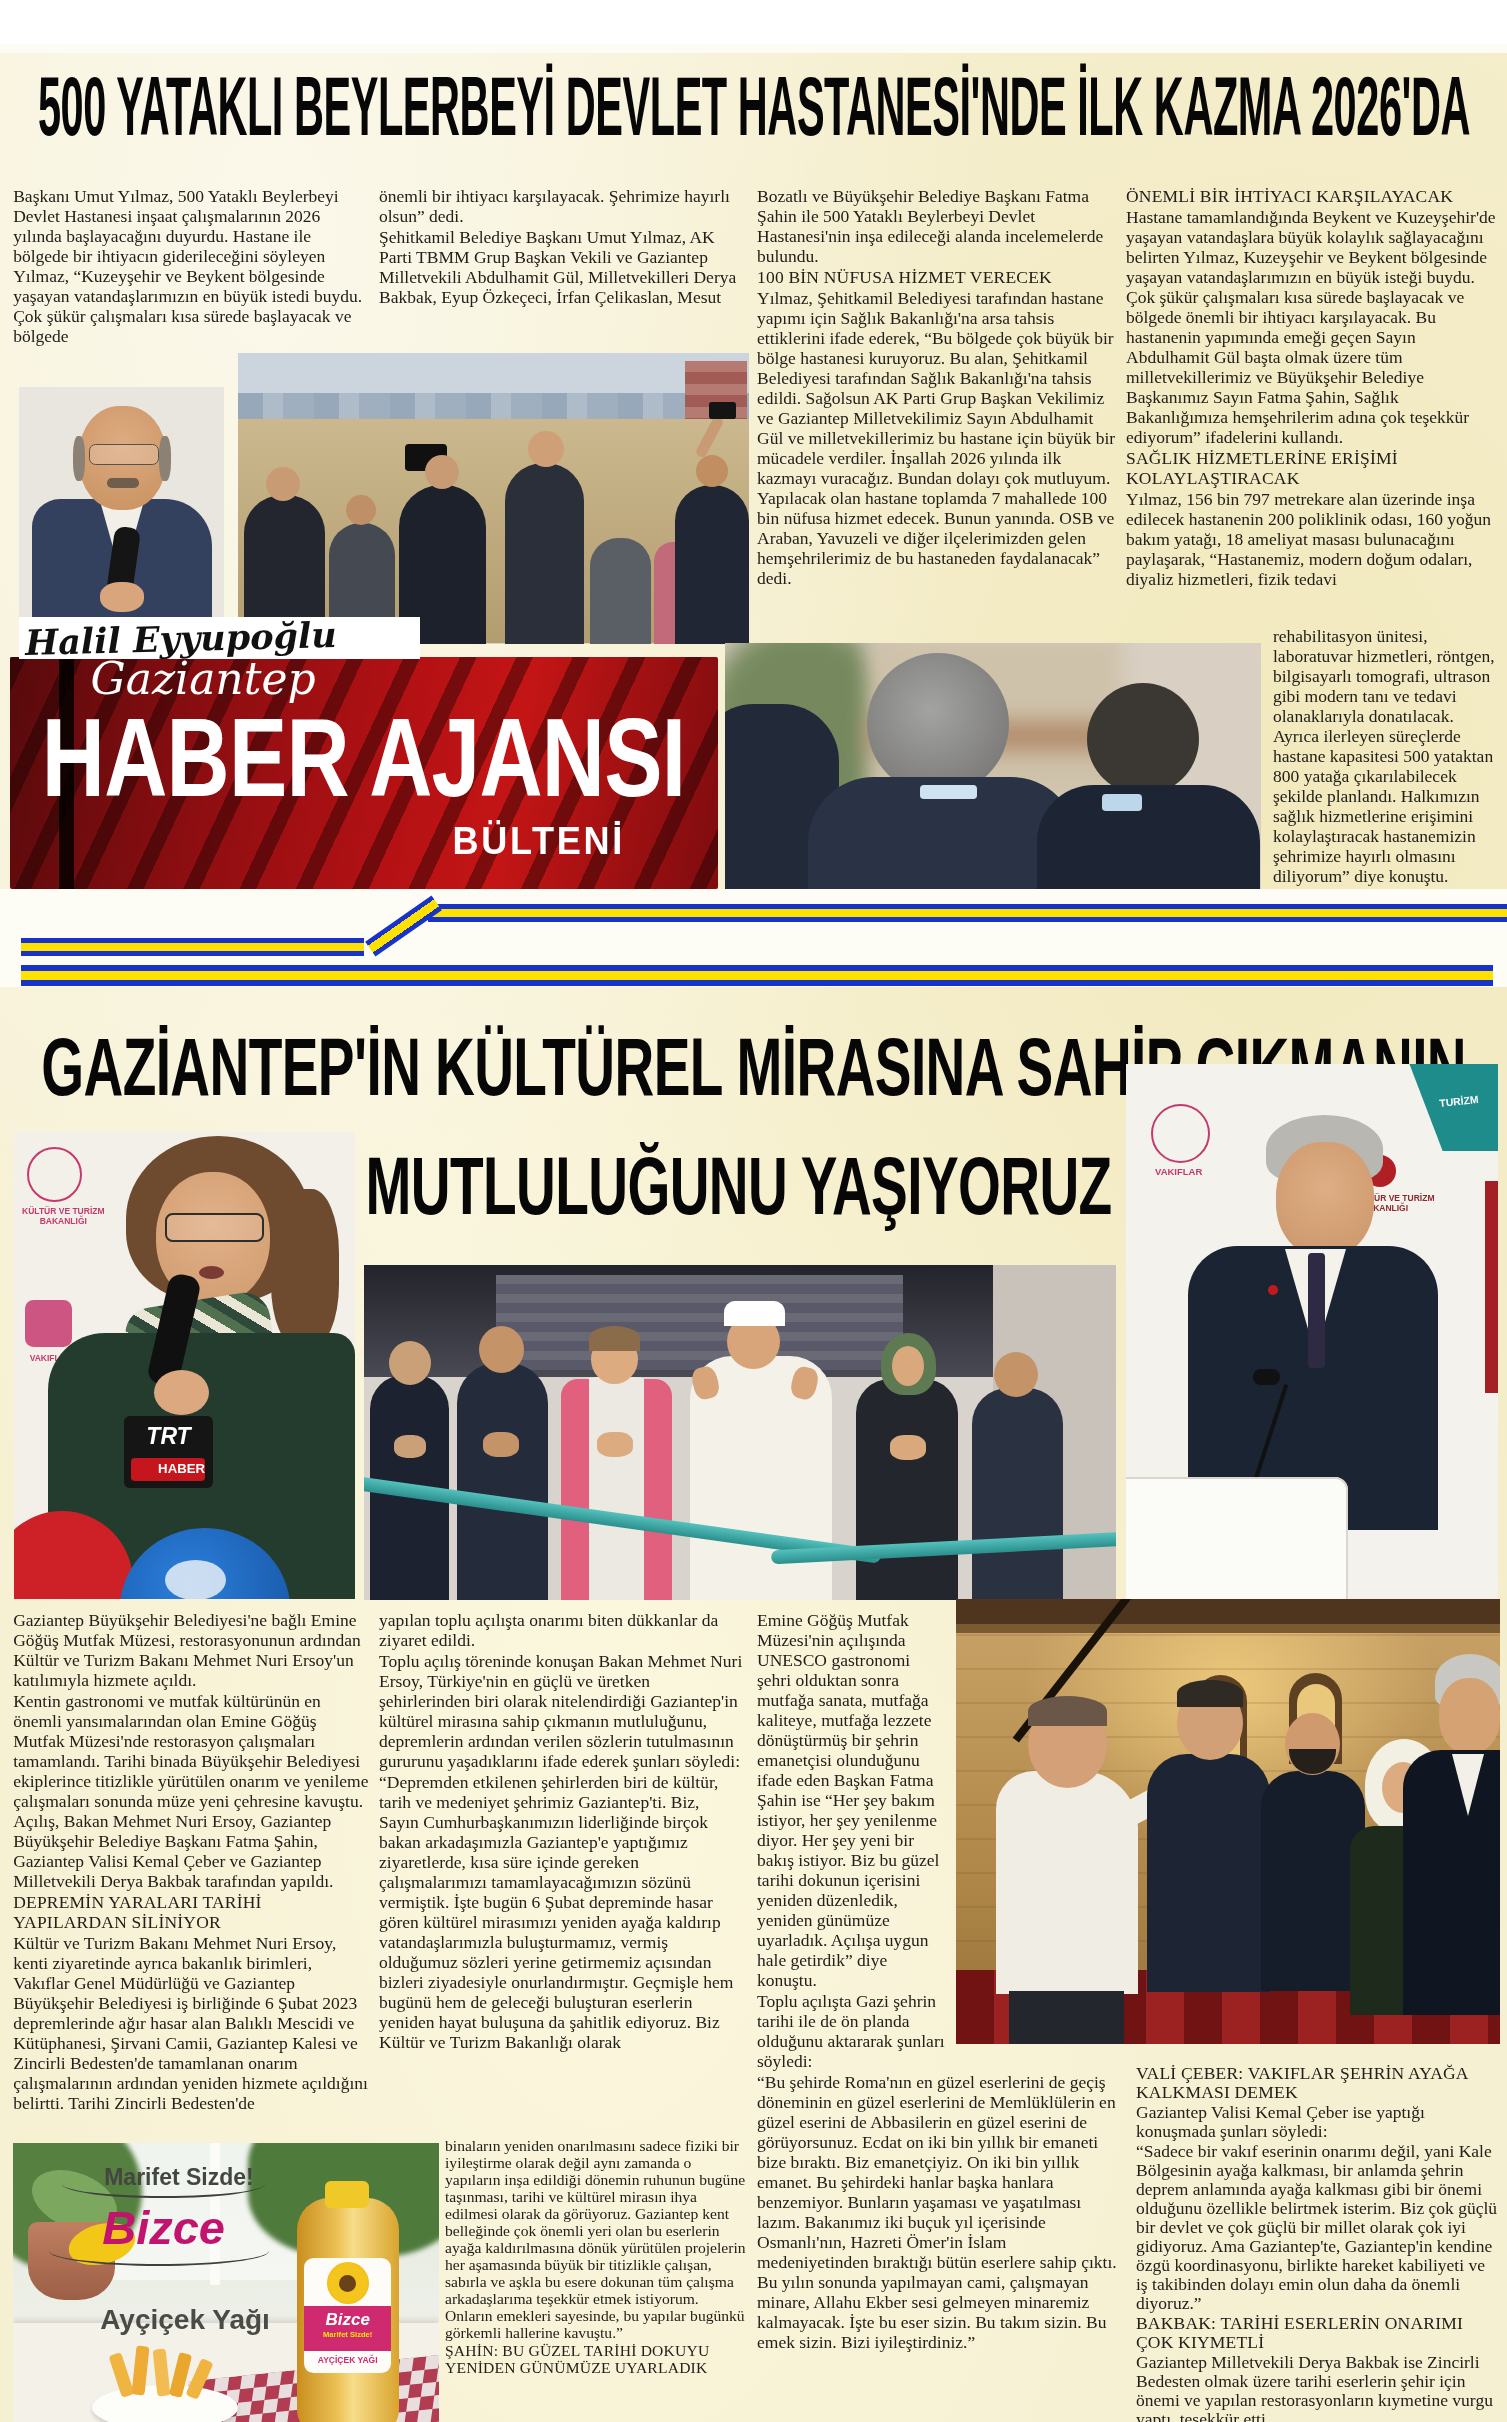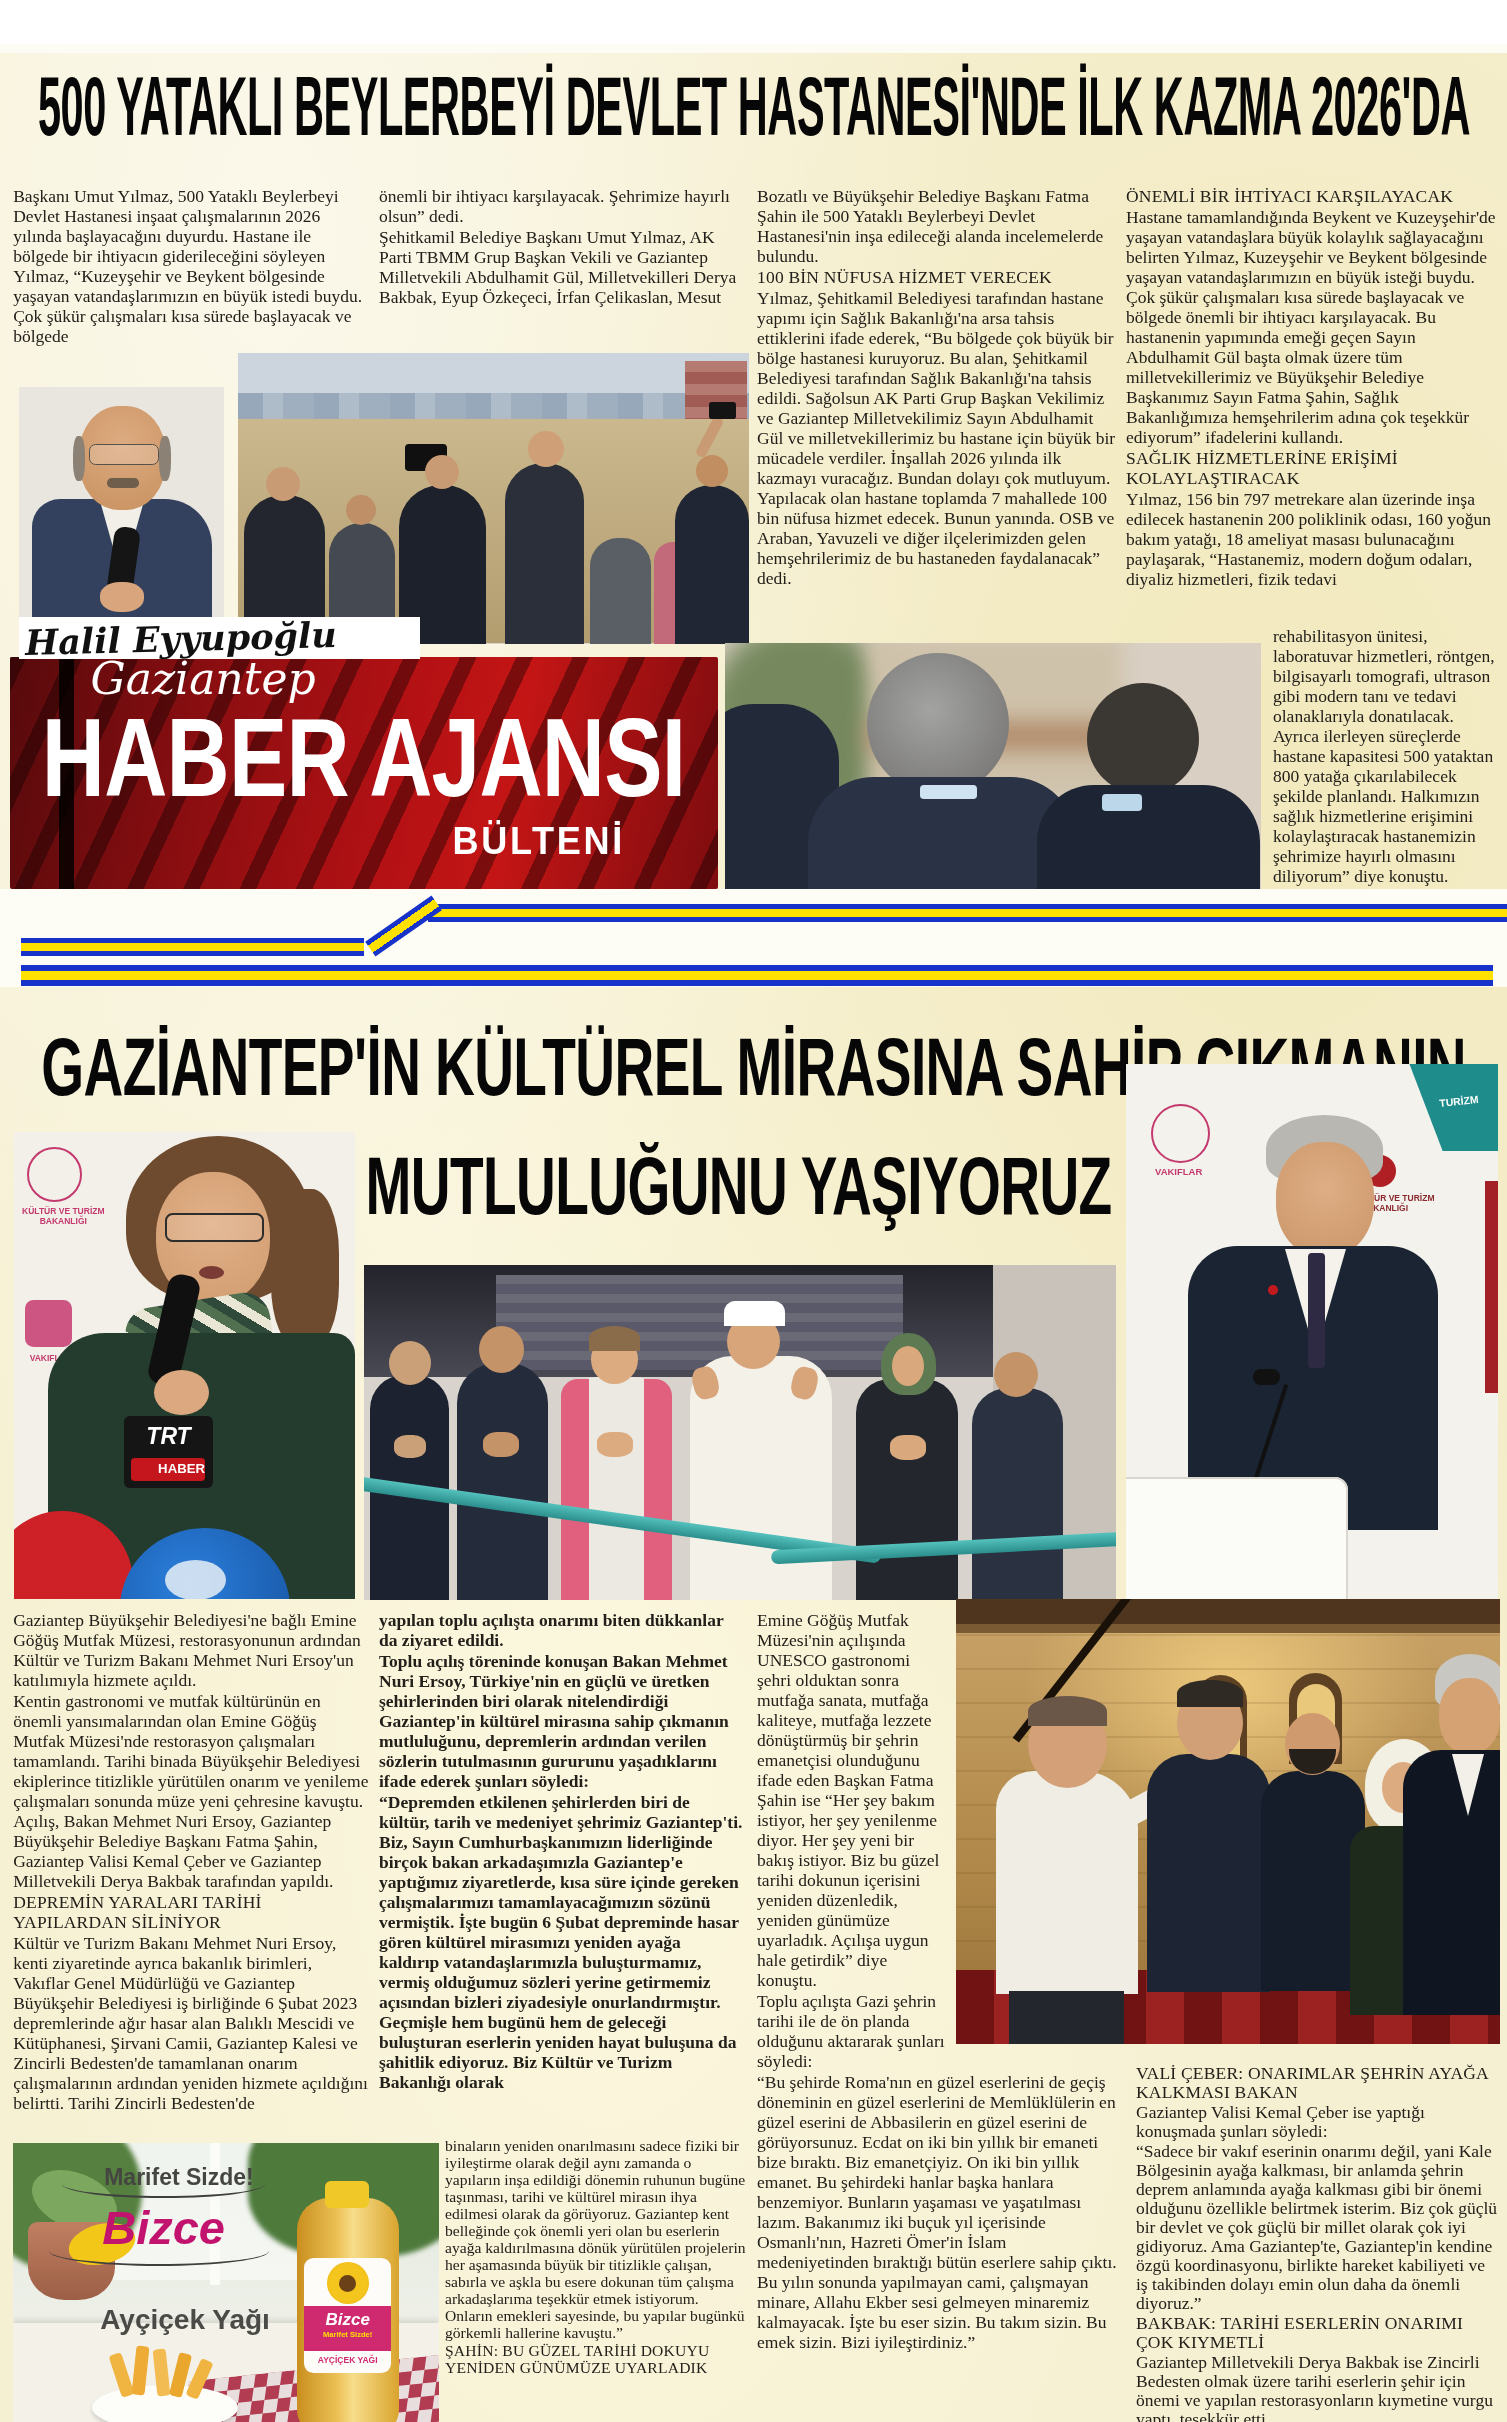--- a/index.html
+++ b/index.html
@@ -215,21 +215,21 @@
     <i class="s" style="right:0;top:117px;width:13.2px;height:212px;background:#a32126;"></i>
   </div>
 
   <div class="abs bt" style="left:13.2px;top:1566px;width:358px;">
     <p>Gaziantep Büyükşehir Belediyesi'ne bağlı Emine Göğüş Mutfak Müzesi, restorasyonunun ardından Kültür ve Turizm Bakanı Mehmet Nuri Ersoy'un katılımıyla hizmete açıldı.</p>
     <p>Kentin gastronomi ve mutfak kültürünün en önemli yansımalarından olan Emine Göğüş Mutfak Müzesi'nde restorasyon çalışmaları tamamlandı. Tarihi binada Büyükşehir Belediyesi ekiplerince titizlikle yürütülen onarım ve yenileme çalışmaları sonunda müze yeni çehresine kavuştu. Açılış, Bakan Mehmet Nuri Ersoy, Gaziantep Büyükşehir Belediye Başkanı Fatma Şahin, Gaziantep Valisi Kemal Çeber ve Gaziantep Milletvekili Derya Bakbak tarafından yapıldı.</p>
     <p class="sub">DEPREMİN YARALARI TARİHİ YAPILARDAN SİLİNİYOR</p>
     <p>Kültür ve Turizm Bakanı Mehmet Nuri Ersoy, kenti ziyaretinde ayrıca bakanlık birimleri, Vakıflar Genel Müdürlüğü ve Gaziantep Büyükşehir Belediyesi iş birliğinde 6 Şubat 2023 depremlerinde ağır hasar alan Balıklı Mescidi ve Kütüphanesi, Şirvani Camii, Gaziantep Kalesi ve Zincirli Bedesten'de tamamlanan onarım çalışmalarının ardından yeniden hizmete açıldığını belirtti. Tarihi Zincirli Bedesten'de</p>
   </div>
 
-  <div class="abs bt" style="left:379px;top:1566px;width:364px;font-weight:bold;">
+  <div class="abs bt" style="left:379px;top:1566px;width:364px;">
     <p>yapılan toplu açılışta onarımı biten dükkanlar da ziyaret edildi.</p>
     <p>Toplu açılış töreninde konuşan Bakan Mehmet Nuri Ersoy, Türkiye'nin en güçlü ve üretken şehirlerinden biri olarak nitelendirdiği Gaziantep'in kültürel mirasına sahip çıkmanın mutluluğunu, depremlerin ardından verilen sözlerin tutulmasının gururunu yaşadıklarını ifade ederek şunları söyledi:</p>
     <p>“Depremden etkilenen şehirlerden biri de kültür, tarih ve medeniyet şehrimiz Gaziantep'ti. Biz, Sayın Cumhurbaşkanımızın liderliğinde birçok bakan arkadaşımızla Gaziantep'e yaptığımız ziyaretlerde, kısa süre içinde gereken çalışmalarımızı tamamlayacağımızın sözünü vermiştik. İşte bugün 6 Şubat depreminde hasar gören kültürel mirasımızı yeniden ayağa kaldırıp vatandaşlarımızla buluşturmamız, vermiş olduğumuz sözleri yerine getirmemiz açısından bizleri ziyadesiyle onurlandırmıştır. Geçmişle hem bugünü hem de geleceği buluşturan eserlerin yeniden hayat buluşuna da şahitlik ediyoruz. Biz Kültür ve Turizm Bakanlığı olarak</p>
   </div>
 
   <div class="abs bt" style="left:445px;top:2093px;width:303px;font-size:15.6px;line-height:17px;">
     <p>binaların yeniden onarılmasını sadece fiziki bir iyileştirme olarak değil aynı zamanda o yapıların inşa edildiği dönemin ruhunun bugüne taşınması, tarihi ve kültürel mirasın ihya edilmesi olarak da görüyoruz. Gaziantep kent belleğinde çok önemli yeri olan bu eserlerin ayağa kaldırılmasına dönük yürütülen projelerin her aşamasında büyük bir titizlikle çalışan, sabırla ve aşkla bu esere dokunan tüm çalışma arkadaşlarıma teşekkür etmek istiyorum. Onların emekleri sayesinde, bu yapılar bugünkü görkemli hallerine kavuştu.”</p>
     <p class="sub" style="font-size:15.6px;line-height:17px;">ŞAHİN: BU GÜZEL TARİHİ DOKUYU YENİDEN GÜNÜMÜZE UYARLADIK</p>
   </div>
 
@@ -266,21 +266,21 @@
   </div>
 
   <div class="abs bt" style="left:757px;top:1566px;width:364px;">
     <div style="float:right;width:175px;height:433px;"></div>
     <p>Emine Göğüş Mutfak Müzesi'nin açılışında UNESCO gastronomi şehri olduktan sonra mutfağa sanata, mutfağa kaliteye, mutfağa lezzete dönüştürmüş bir şehrin emanetçisi olunduğunu ifade eden Başkan Fatma Şahin ise “Her şey bakım istiyor, her şey yenilenme diyor. Her şey yeni bir bakış istiyor. Biz bu güzel tarihi dokunun içerisini yeniden düzenledik, yeniden günümüze uyarladık. Açılışa uygun hale getirdik” diye konuştu.</p>
     <p>Toplu açılışta Gazi şehrin tarihi ile de ön planda olduğunu aktararak şunları söyledi:</p>
     <p>“Bu şehirde Roma'nın en güzel eserlerini de geçiş döneminin en güzel eserlerini de Memlüklülerin en güzel eserini de Abbasilerin en güzel eserini de görüyorsunuz. Ecdat on iki bin yıllık bir emaneti bize bıraktı. Biz emanetçiyiz. On iki bin yıllık emanet. Bu şehirdeki hanlar başka hanlara benzemiyor. Bunların yaşaması ve yaşatılması lazım. Bakanımız iki buçuk yıl içerisinde Osmanlı'nın, Hazreti Ömer'in İslam medeniyetinden bıraktığı bütün eserlere sahip çıktı. Bu yılın sonunda yapılmayan cami, çalışmayan minare, Allahu Ekber sesi gelmeyen minaremiz kalmayacak. İşte bu eser sizin. Bu takım sizin. Bu emek sizin. Bizi iyileştirdiniz.”</p>
   </div>
 
   <div class="abs bt" style="left:1136px;top:2020px;width:362px;line-height:19px;">
-    <p class="sub" style="line-height:19px;">VALİ ÇEBER: ONARIMLAR ŞEHRİN AYAĞA KALKMASI BAKAN</p>
+    <p class="sub" style="line-height:19px;">VALİ ÇEBER: VAKIFLAR ŞEHRİN AYAĞA KALKMASI DEMEK</p>
     <p>Gaziantep Valisi Kemal Çeber ise yaptığı konuşmada şunları söyledi:</p>
     <p>“Sadece bir vakıf eserinin onarımı değil, yani Kale Bölgesinin ayağa kalkması, bir anlamda şehrin deprem anlamında ayağa kalkması gibi bir önemi olduğunu özellikle belirtmek isterim. Biz çok güçlü bir devlet ve çok güçlü bir millet olarak çok iyi gidiyoruz. Ama Gaziantep'te, Gaziantep'in kendine özgü koordinasyonu, birlikte hareket kabiliyeti ve iş takibinden dolayı emin olun daha da önemli diyoruz.”</p>
     <p class="sub" style="line-height:19px;">BAKBAK: TARİHİ ESERLERİN ONARIMI ÇOK KIYMETLİ</p>
     <p>Gaziantep Milletvekili Derya Bakbak ise Zincirli Bedesten olmak üzere tarihi eserlerin şehir için önemi ve yapılan restorasyonların kıymetine vurgu yaptı, teşekkür etti.</p>
   </div>
 
   <div class="ph" style="left:13.2px;top:2099px;width:426px;height:319px;background:linear-gradient(180deg,#dfe8dd,#eef0e8 55%,#f5f3ec);">
     <i class="s" style="left:53px;top:0;width:293px;height:137px;background:rgba(255,255,255,.5);"></i>
     <i class="s" style="left:197px;top:0;width:9.5px;height:142px;background:#fbfbf7;"></i>
     <i class="s" style="left:-32px;top:-32px;width:161px;height:161px;background:#55803f;border-radius:50%;filter:blur(2.8px);"></i>

